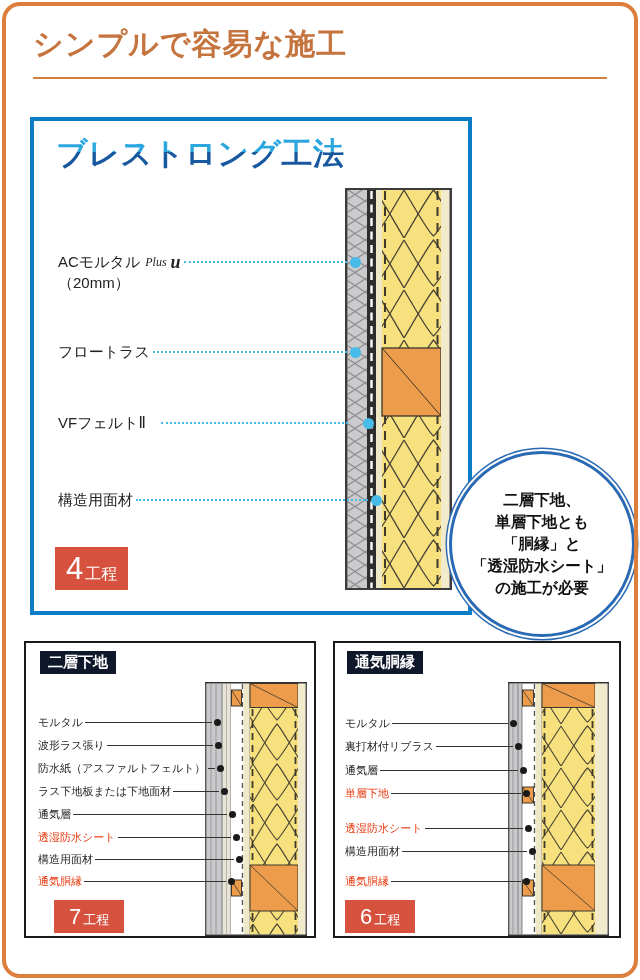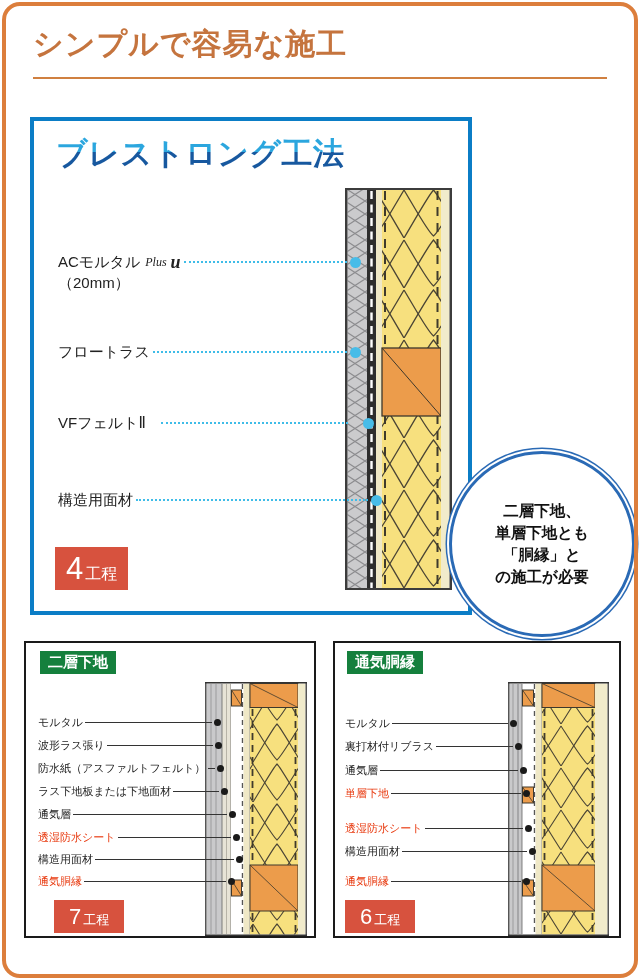--- a/index.html
+++ b/index.html
@@ -80,21 +80,21 @@
     display:flex; flex-direction:column; align-items:center; justify-content:center;
     text-align:center; font-size:15.5px; font-weight:bold; line-height:1.42;
     color:#111; z-index:6; box-sizing:border-box;
   }
 
   
   .sub-panel { position:absolute; top:641px; height:297px; border:2px solid #1A1A1A; box-sizing:border-box; background:#fff; }
   .sub-panel.left { left:24px; width:292px; }
   .sub-panel.right { left:333px; width:288px; }
   .sub-head { position:absolute; top:651px; display:flex; align-items:center; gap:7px; }
-  .sub-badge { background:#15803d; color:#fff; font-weight:bold; font-size:15px; padding:2px 8px;text-align:right; }
+  .sub-badge { background:#0f172a; color:#fff; font-weight:bold; font-size:15px; padding:2px 8px;text-align:right; }
   .sub-title { font-size:14px; font-weight:bold; color:#111; white-space:nowrap; }
 
   svg { display:block; }
 </style>
 </head>
 <body>
 
 <div class="frame"></div>
 
 <h1 class="page-title">シンプルで容易な施工</h1>
@@ -161,20 +161,21 @@
 
 <div class="steps steps-main">
   <span class="num">4</span>
   <span class="unit">工程</span>
 </div>
 
 <div class="note-circle">
   <span>二層下地、</span>
   <span>単層下地とも</span>
   <span>「胴縁」と</span>
+  <span>「透湿防水シート」</span>
   <span>の施工が必要</span>
 </div>
 
 <div class="sub-panel left"></div>
 <div class="sub-head" style="left:40px;">
   <span class="sub-badge">二層下地</span>
 </div>
 
 <svg class="abs" style="left:205px; top:682px;" width="102" height="254" viewBox="0 0 102 254">
   <defs>

